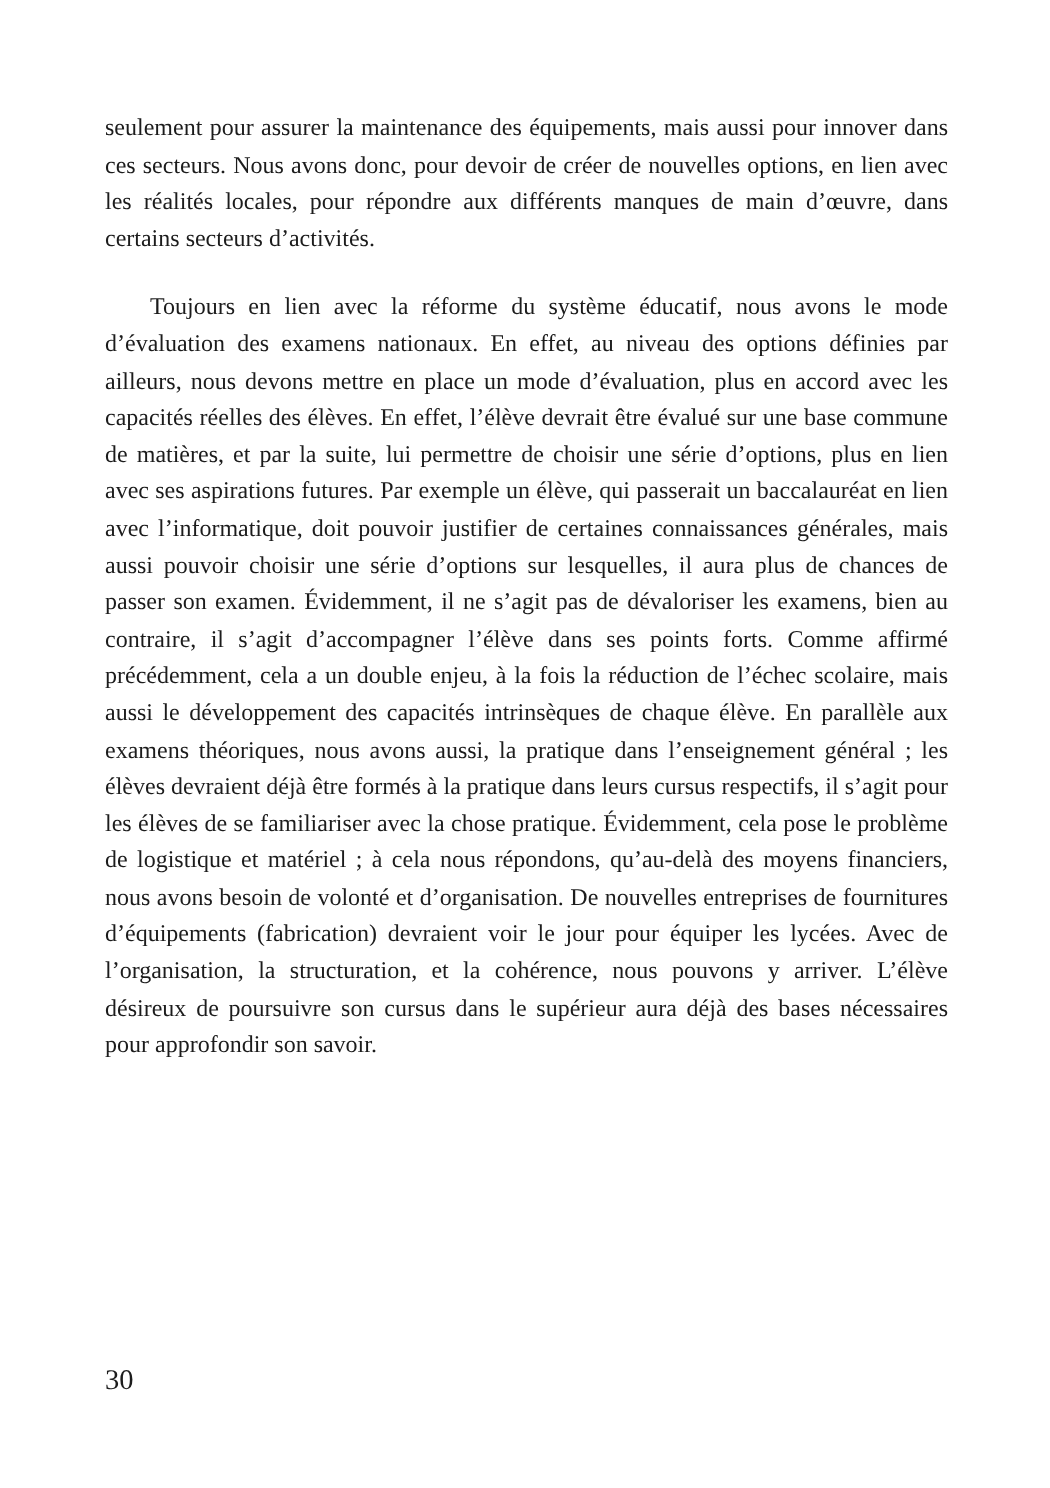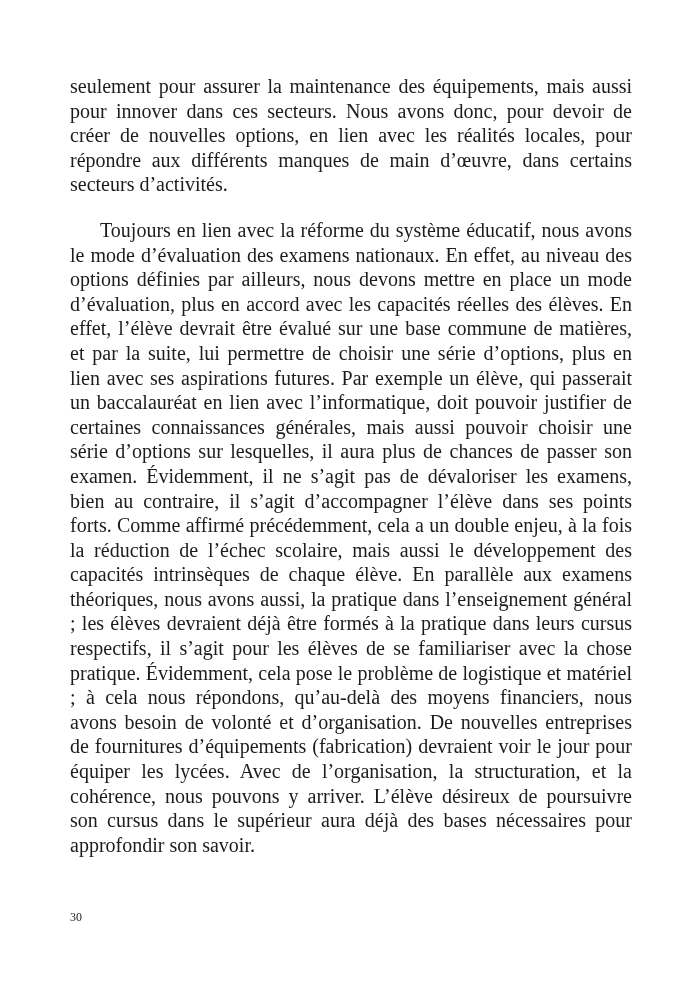--- a/index.html
+++ b/index.html
@@ -17,40 +17,40 @@
     box-sizing: border-box;
     font-family: "Liberation Serif", "DejaVu Serif", serif;
     color: #1c1c1c;
     overflow: hidden;
   }
   .text-block {
     position: absolute;
     top: 74px;
     left: 70px;
     width: 562px;
-    font-size: 20px;
+    font-size: 16px;
     line-height: 24.6px;
     text-align: justify;
     text-justify: inter-word;
   }
   .para {
     margin: 0;
   }
   .para.no-indent {
     text-indent: 0;
   }
   .para.indent {
     margin-top: 21px;
     text-indent: 30px;
   }
   .page-number {
     position: absolute;
     left: 70px;
     top: 910px;
-    font-size: 12px;
+    font-size: 19px;
     color: #1c1c1c;
     text-align: center;
   }
 </style>
 </head>
 <body>
 
 <div class="page">
   <div class="text-block">
     <p class="para no-indent">seulement pour assurer la maintenance des équipements, mais aussi pour innover dans ces secteurs. Nous avons donc, pour devoir de créer de nouvelles options, en lien avec les réalités locales, pour répondre aux différents manques de main d’œuvre, dans certains secteurs d’activités.</p>

